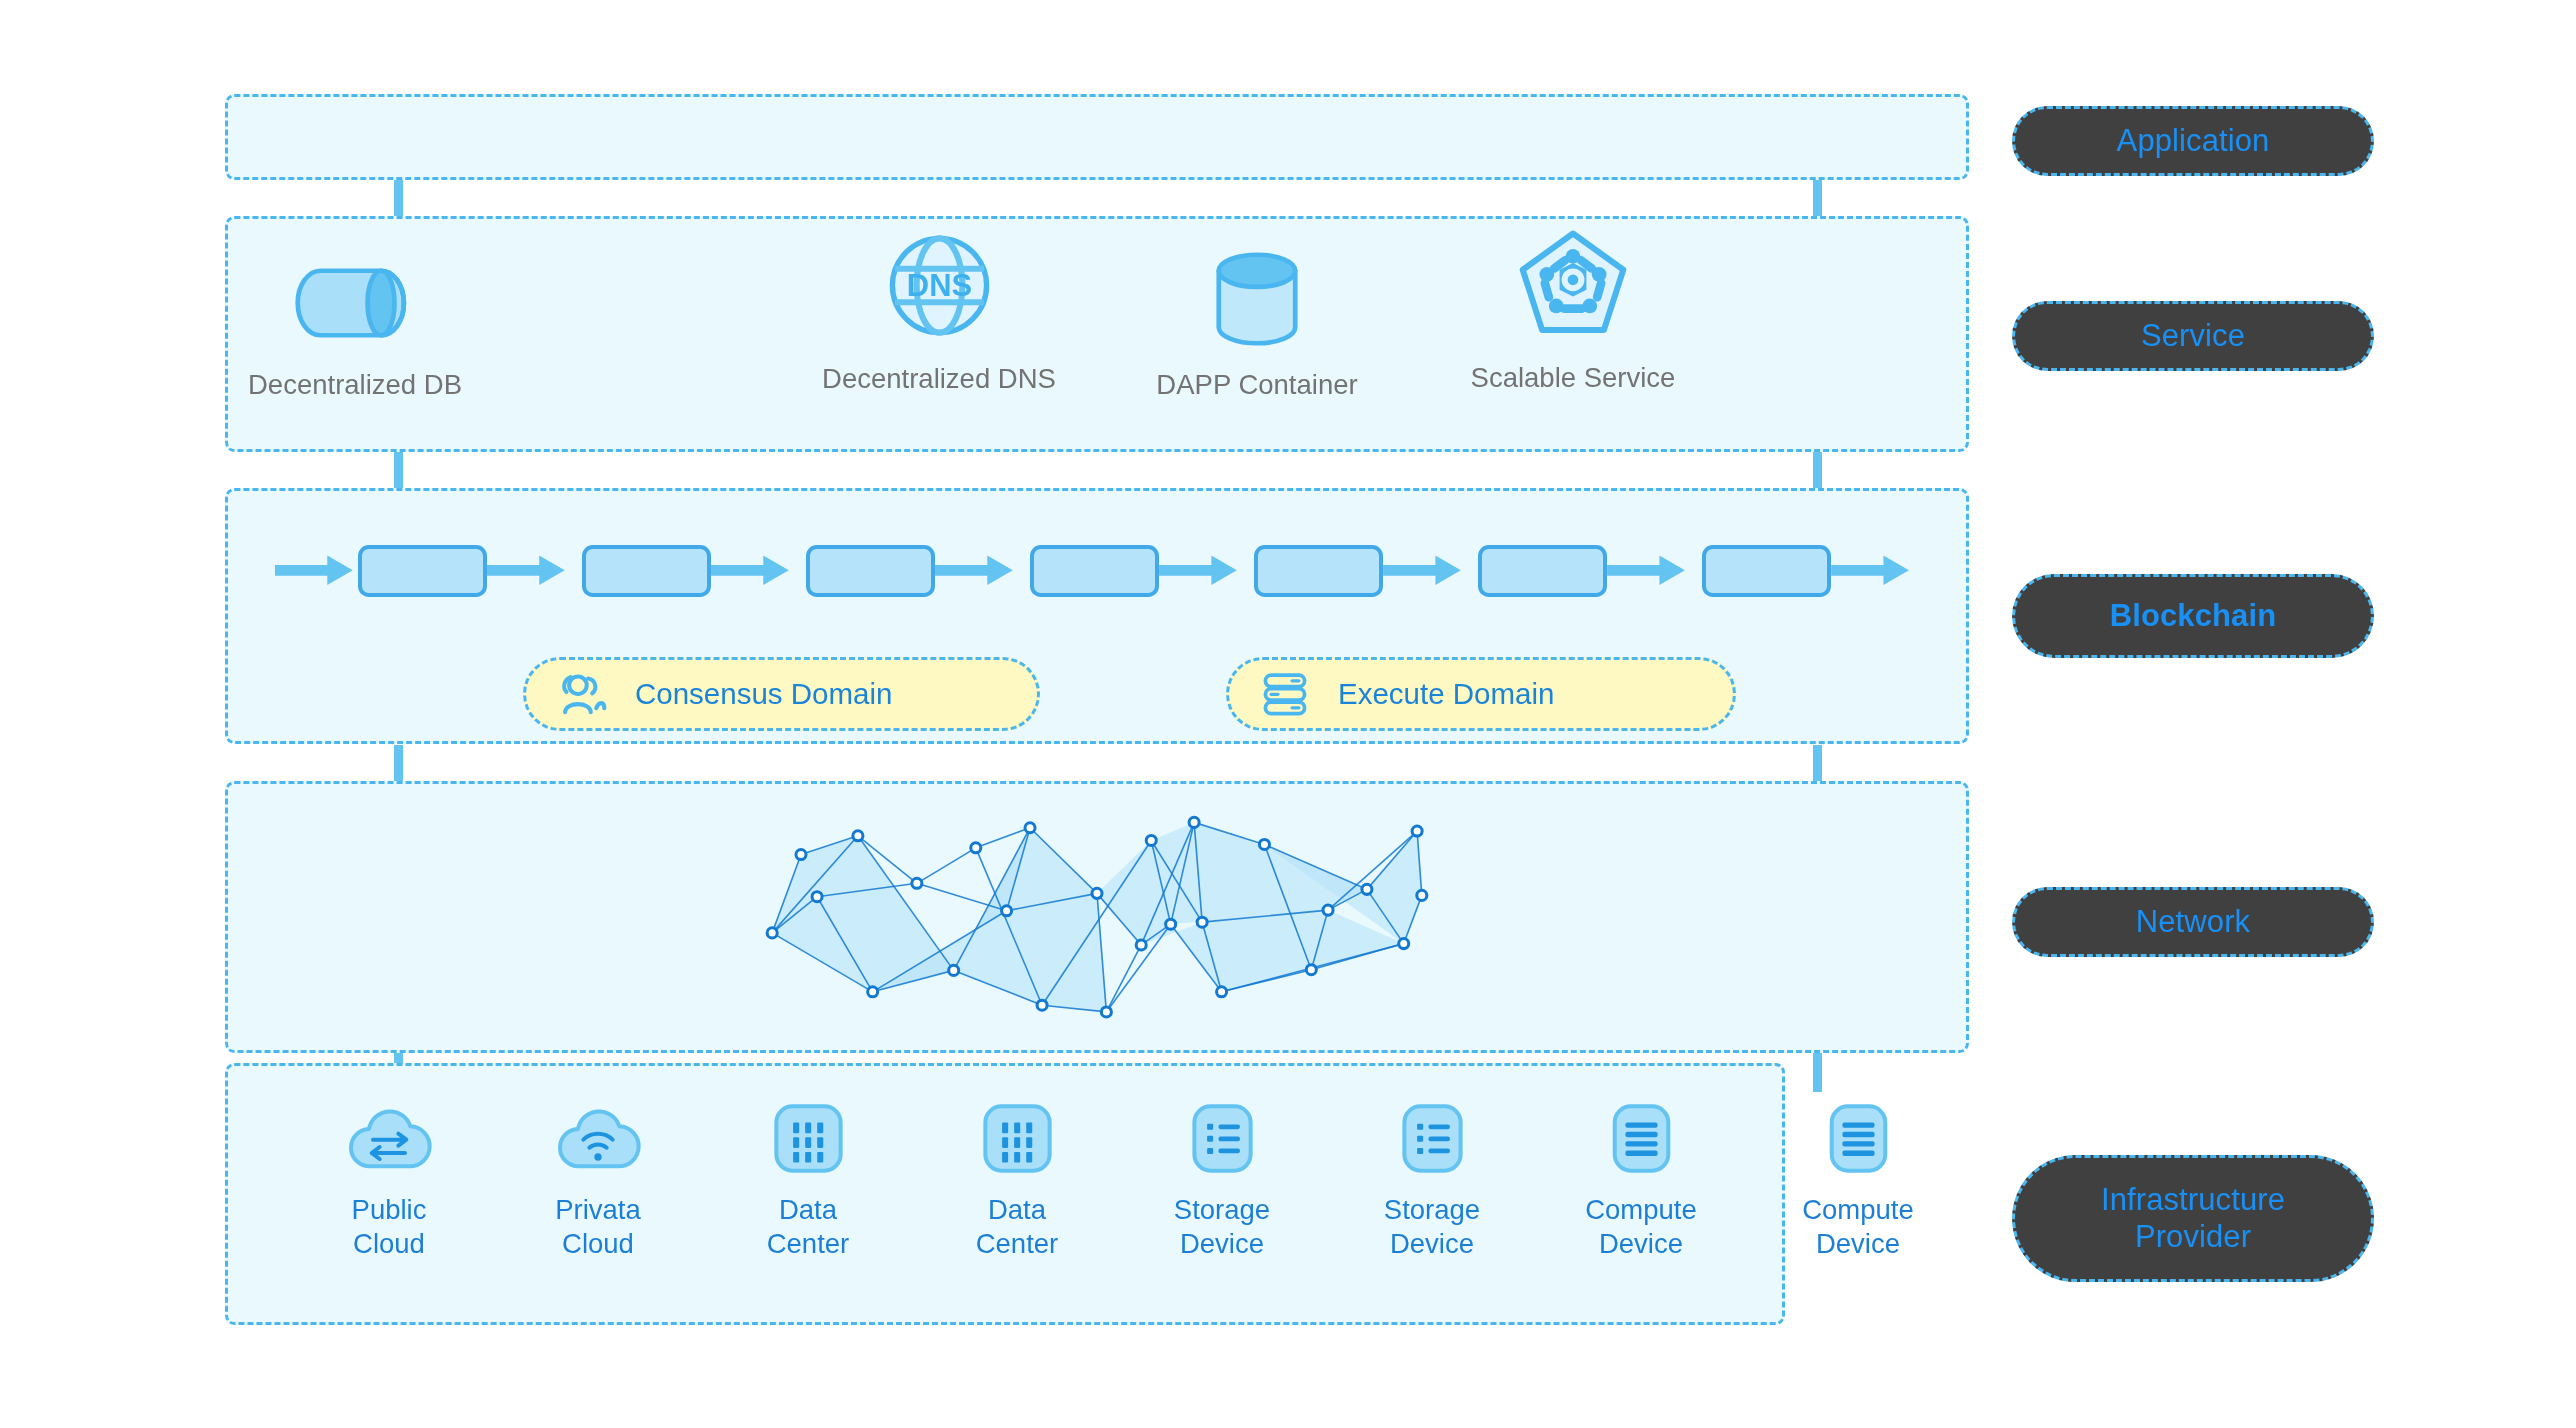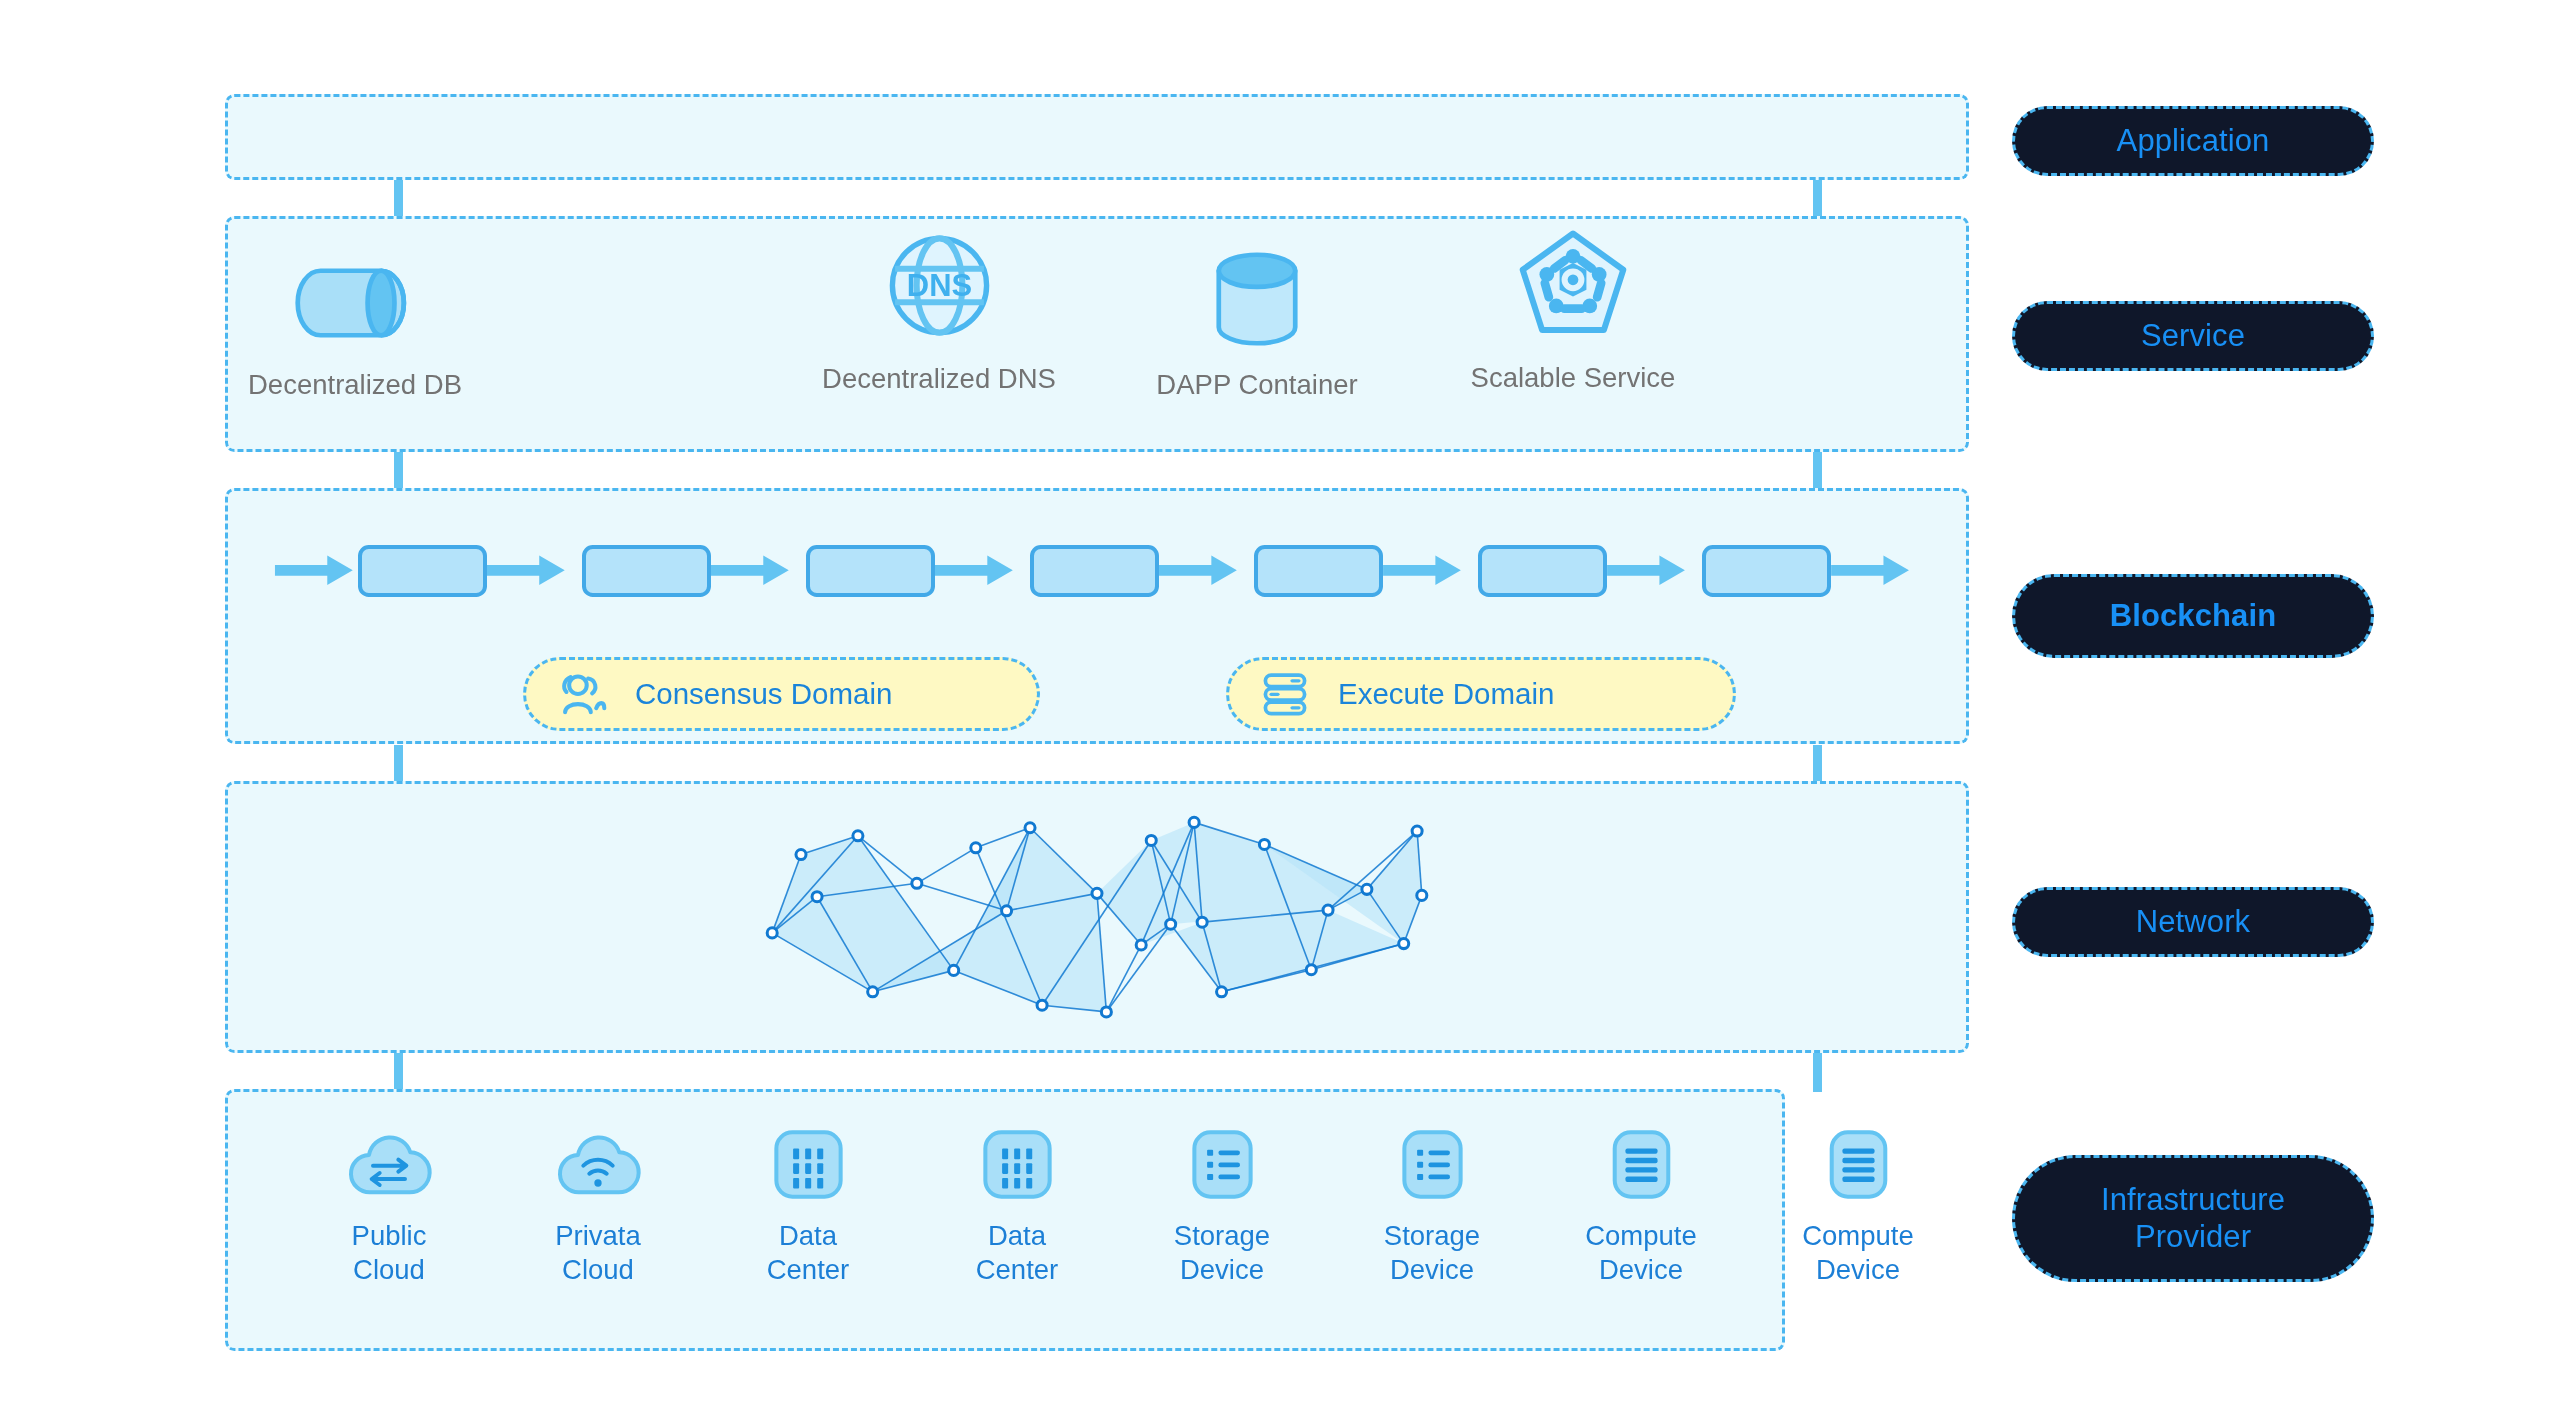--- a/index.html
+++ b/index.html
@@ -35,21 +35,21 @@
   .pillar {
     position: absolute;
     width: 9.4px;
     background: #63c4f2;
   }
 
   
   .label-pill {
     position: absolute;
     box-sizing: border-box;
-    background: #0f172a;
+    background: #404040;
     border: 3.4px dashed #4ab6f0;
     border-radius: 670px;
     display: flex;
     align-items: center;
     justify-content: center;
     color: #1890f5;
     font-size: 31px;
     line-height: 1.18;
     text-align: center;
     letter-spacing: 0.1px;
@@ -345,21 +345,21 @@
         <circle cx="940" cy="50" r="7.5" fill="#ffffff" stroke="#1179d1" stroke-width="4.5"></circle>
         <circle cx="1010" cy="237" r="7.5" fill="#ffffff" stroke="#1179d1" stroke-width="4.5"></circle>
         <circle cx="1035" cy="148" r="7.5" fill="#ffffff" stroke="#1179d1" stroke-width="4.5"></circle>
         <circle cx="1093" cy="117" r="7.5" fill="#ffffff" stroke="#1179d1" stroke-width="4.5"></circle>
         <circle cx="1148" cy="198" r="7.5" fill="#ffffff" stroke="#1179d1" stroke-width="4.5"></circle>
         <circle cx="1168" cy="30" r="7.5" fill="#ffffff" stroke="#1179d1" stroke-width="4.5"></circle>
         <circle cx="1175" cy="126" r="7.5" fill="#ffffff" stroke="#1179d1" stroke-width="4.5"></circle>
       </svg>
   </div>
 
-  <div class="layer-box" style="left:225px; top:1089px; width:1560px; height:262px;">
+  <div class="layer-box" style="left:225px; top:1063px; width:1560px; height:262px;">
 
     <div class="infra-item" style="left:67px; top:35px;">
       <div class="infra-icon">
         <svg width="86" height="68" viewBox="0 0 128 102">
           <path d="M36 92 A28 28 0 0 1 34 36 A32 32 0 0 1 96 32 A26 26 0 0 1 94 92 Z" fill="#a9dff8" stroke="#63c4f2" stroke-width="6" stroke-linejoin="round"></path>
           <path d="M40 52 H88 M78 43 L90 52 L78 61" fill="none" stroke="#1e94e0" stroke-width="6" stroke-linecap="round" stroke-linejoin="round"></path>
           <path d="M88 72 H40 M50 63 L38 72 L50 81" fill="none" stroke="#1e94e0" stroke-width="6" stroke-linecap="round" stroke-linejoin="round"></path>
         </svg>
       </div>
       <div class="infra-label">Public

